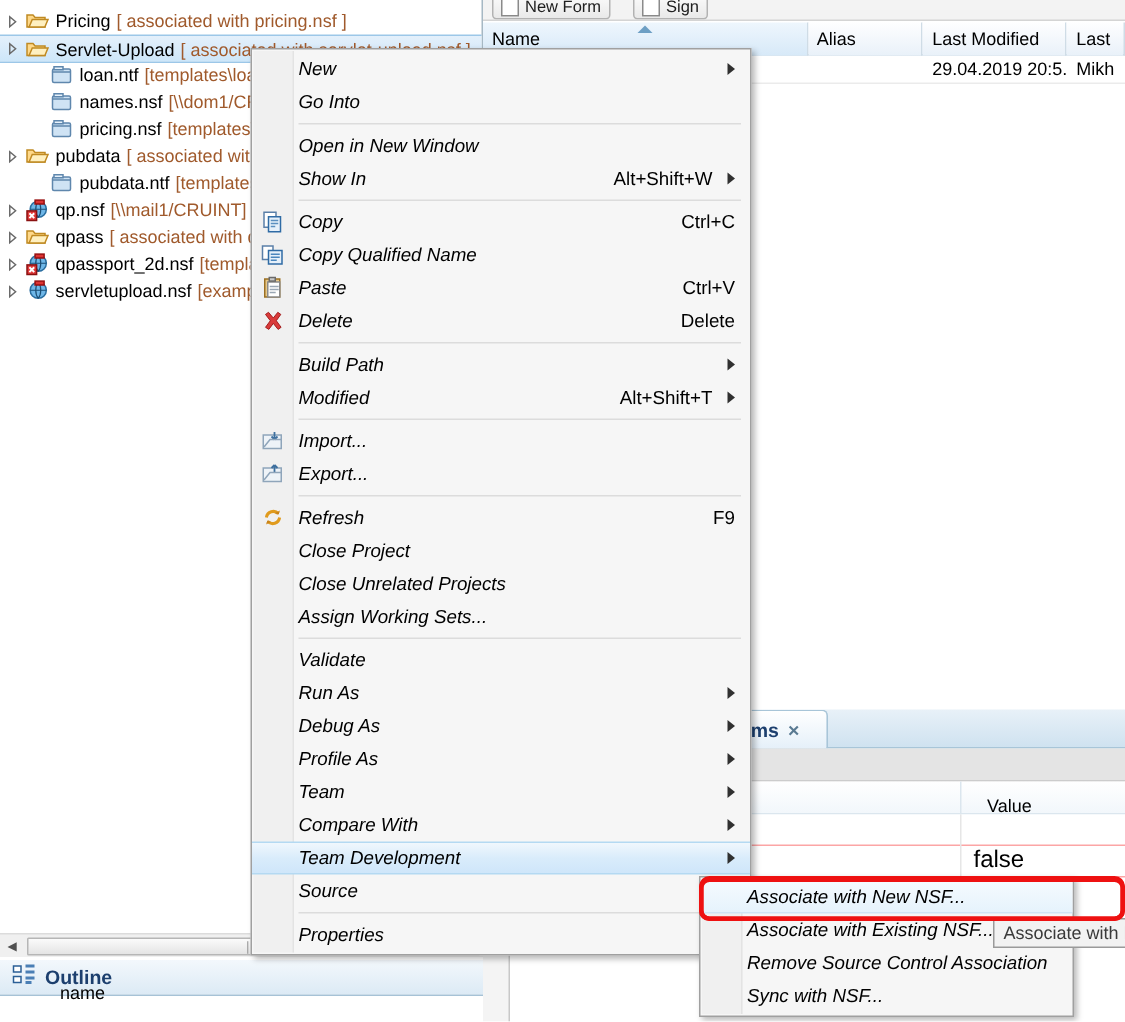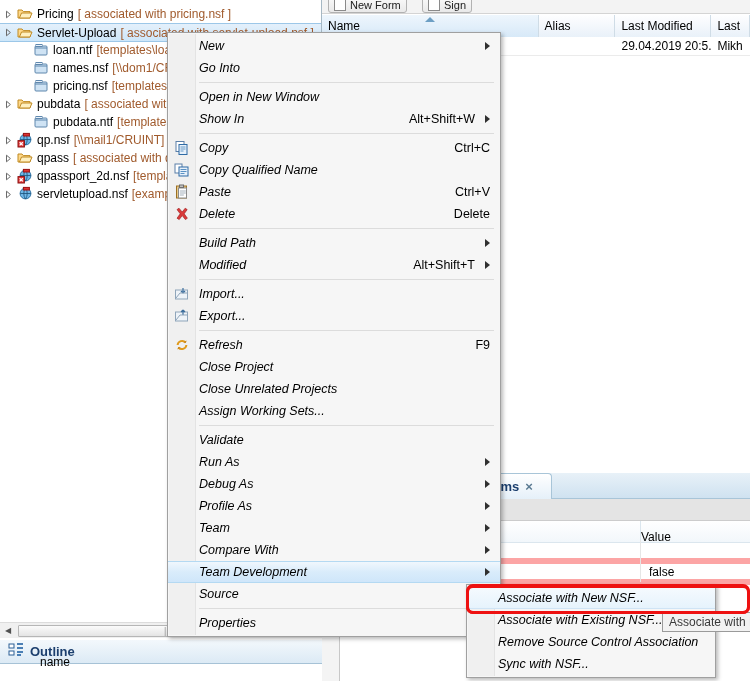--- a/index.html
+++ b/index.html
@@ -150,25 +150,25 @@
   #bv-toolbar {
     position: absolute; left: 18px; top: 29px; width: 410px; height: 22px;
     background: #e4e4e4; border-bottom: 1px solid #cccccc;
   }
   #bv-table-head {
     position: absolute; left: 18px; top: 51px; width: 410px; height: 22px;
     background: linear-gradient(to bottom,#ffffff 0%,#f2f7fb 100%);
     border-bottom: 1px solid #dbe6ee;
     display: flex;
   }
-  .bvth { height: 32px; display: flex; align-items: center; padding-left: 0; font-size: 12px; border-left: 1px solid #dbe6ee; }
+  .bvth { height: 32px; display: flex; align-items: center; padding-left: 17px; font-size: 12px; border-left: 1px solid #dbe6ee; }
   .bvrow {
     position: absolute; left: 18px; width: 410px; height: 21px;
-    display: flex; align-items: center; border-bottom: 6px solid #fca5a5;
-    font-size: 12px; background: #fff;
+    display: flex; align-items: center; border-bottom: 1px solid #fca5a5;
+    font-size: 16px; background: #fff;
   }
   .bvtd { height: 21px; display: flex; align-items: center; padding-left: 8px; border-left: 1px solid #e6e6e6; }
   #bv-left-gutter {
     position: absolute; left: 0; top: 29px; width: 18px; height: 182px;
     background: #f4f4f4; border-right: 1px solid #c8c8c8;
   }
   #bv-name-text {
     position: absolute; left: 40px; top: 655px; font-size: 12px; color: #000;
   }
 

